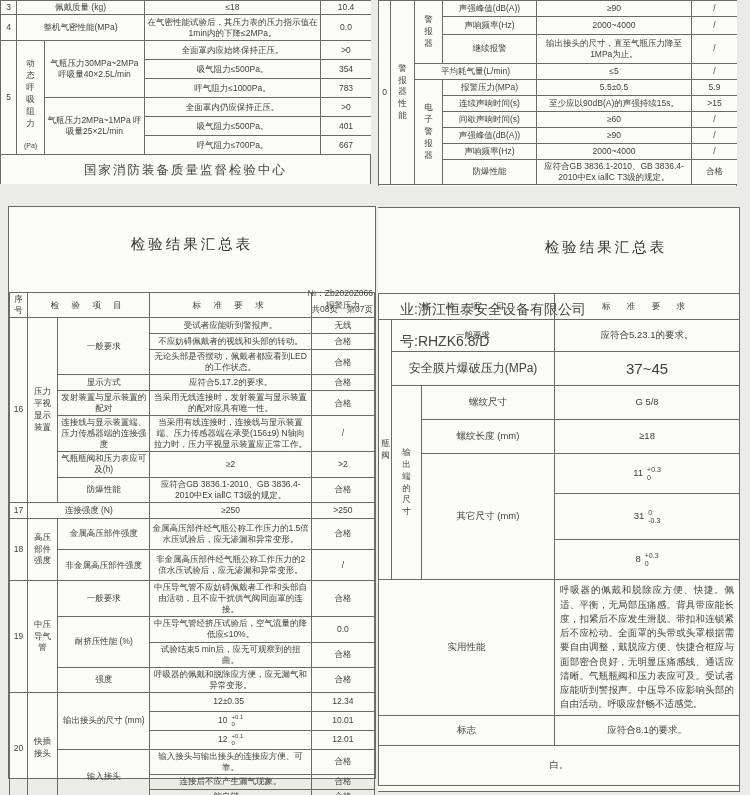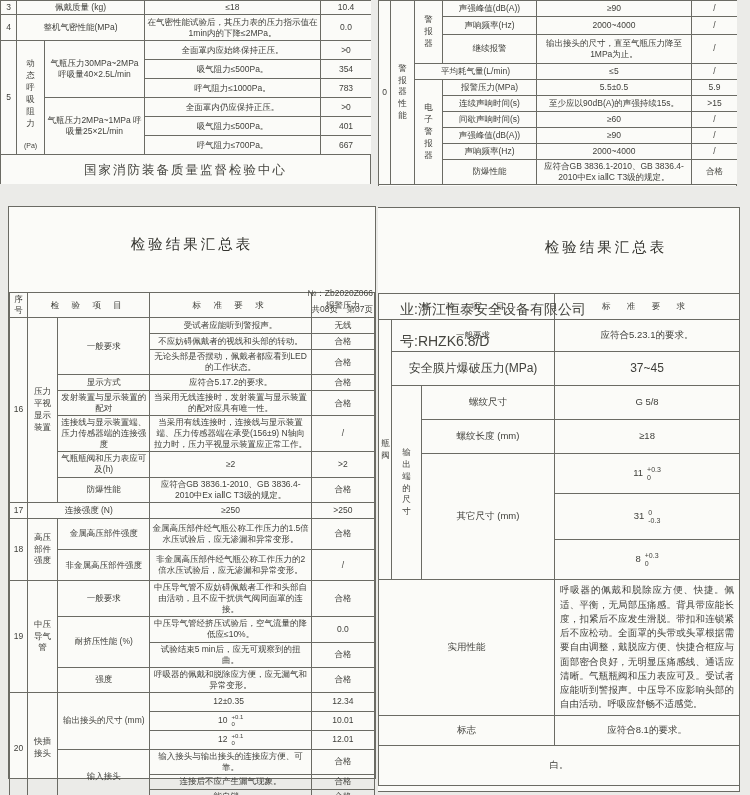--- a/index.html
+++ b/index.html
@@ -360,21 +360,21 @@
       </tr>
       <tr style="height:32px">
         <td rowspan="7">
               <div class="v w1">瓶阀</div>
             </td>
         <td colspan="2">一般要求</td>
         <td class="tL" style="font-size:9.5px">应符合5.23.1的要求。</td>
       </tr>
       <tr style="height:34px">
         <td colspan="2" style="font-size:12px">安全膜片爆破压力(MPa)</td>
-        <td style="font-size:12px">37~45</td>
+        <td style="font-size:15px">37~45</td>
       </tr>
       <tr style="height:34px">
         <td rowspan="5">
               <div class="v w1">输出端的尺寸</div>
             </td>
         <td style="font-size:9.5px">螺纹尺寸</td>
         <td style="font-size:9.5px">G 5/8</td>
       </tr>
       <tr style="height:34px">
         <td style="font-size:9.5px">螺纹长度 (mm)</td>

